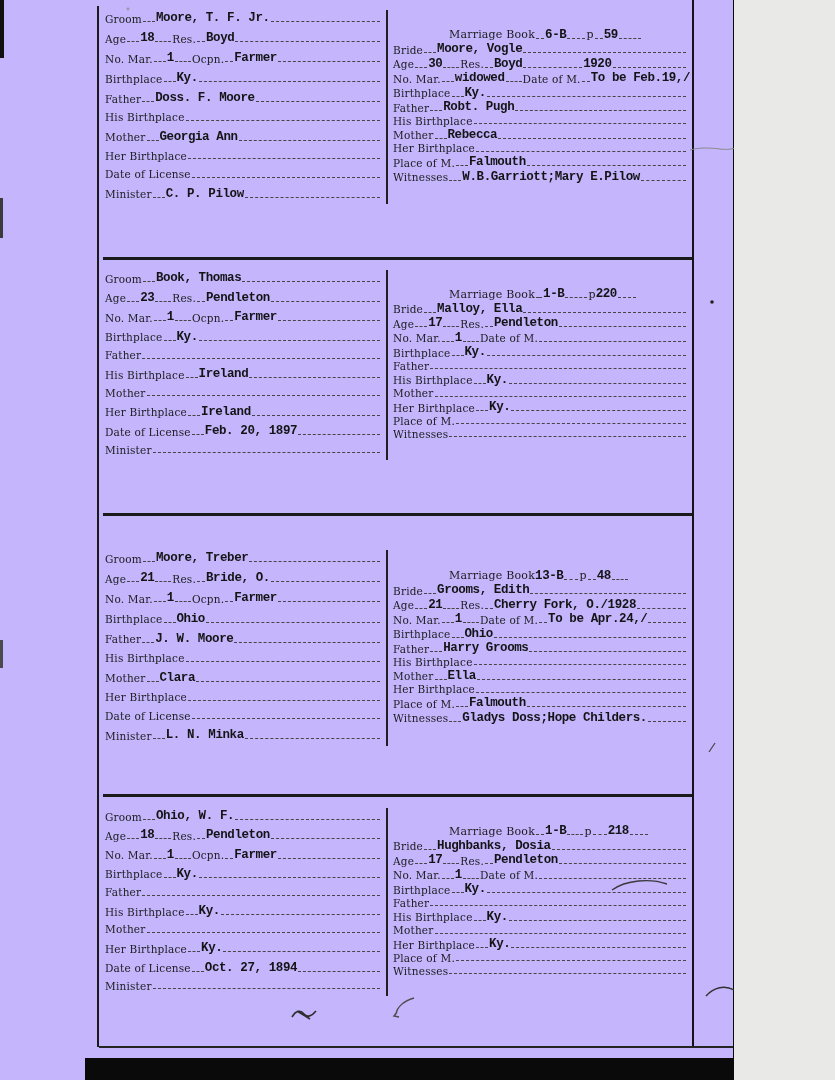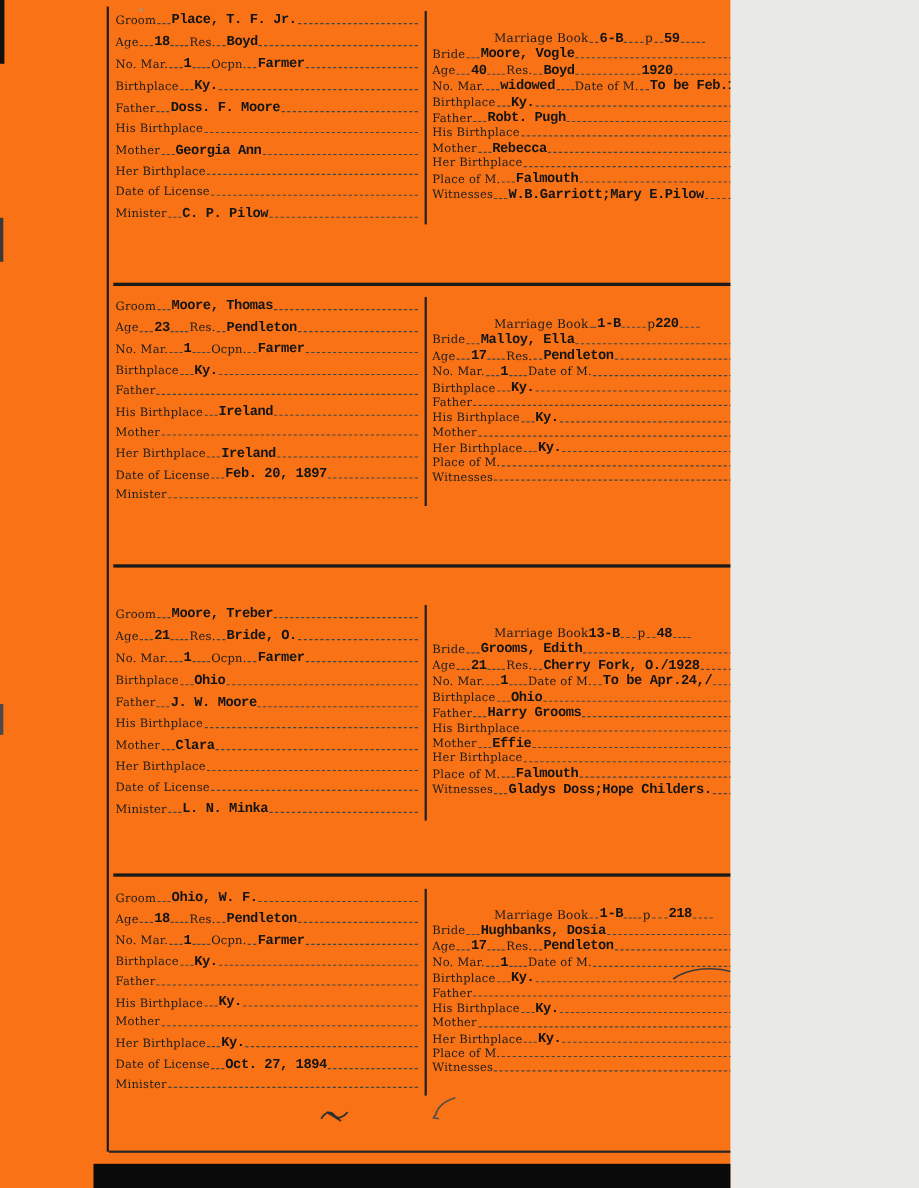--- a/index.html
+++ b/index.html
@@ -1,16 +1,16 @@
 <!DOCTYPE html>
 <html><head>
 <meta charset="utf-8">
 <style>
   html,body{margin:0;padding:0;background:#e9e9e7;}
-  .page{position:relative;width:664px;height:1080px;background:#f97316;overflow:hidden;
+  .page{position:relative;width:734px;height:1080px;background:#c4b5fd;overflow:hidden;
         font-family:"DejaVu Serif",serif;}
   
   .band-right{position:absolute;left:733px;top:0;width:102px;height:1080px;background:#0a0a0a;}
   .band-bottom{position:absolute;left:85px;top:1058px;width:750px;height:22px;background:#0a0a0a;}
   
   .card-left-border{position:absolute;left:97px;top:6px;width:2px;height:1041px;background:#1b1b1b;}
   .card-right-border{position:absolute;left:692px;top:0;width:2px;height:1047px;background:#141414;}
   .card-bottom-line{position:absolute;left:99px;top:1046px;width:634px;height:2px;background:#252525;}
   
   .separator{position:absolute;left:103px;width:589px;height:3px;background:#1a1a1a;}
@@ -53,21 +53,21 @@
 
   <div class="streak-a"></div>
   <div class="streak-b"></div>
   <div class="streak-c"></div>
 
   <section class="record" style="top:8px;height:196px">
     <div class="col-left">
         <div class="frow">
           <span class="flabel">Groom</span>
           <span class="lead" style="width: 12px;"></span>
-          <span class="fvalue">Place, T. F. Jr.</span>
+          <span class="fvalue">Moore, T. F. Jr.</span>
           <span class="lead" style="flex: 1 1 auto;"></span>
         </div>
         <div class="frow">
           <span class="flabel">Age</span>
           <span class="lead" style="width: 12px;"></span>
           <span class="fvalue">18</span>
           <span class="lead" style="width: 16px;"></span>
           <span class="flabel">Res.</span>
           <span class="lead" style="width: 8px;"></span>
           <span class="fvalue">Boyd</span>
@@ -134,21 +134,21 @@
       </div>
     <div class="frow">
           <span class="flabel">Bride</span>
           <span class="lead" style="width: 12px;"></span>
           <span class="fvalue">Moore, Vogle</span>
           <span class="lead" style="flex: 1 1 auto;"></span>
         </div>
         <div class="frow">
           <span class="flabel">Age</span>
           <span class="lead" style="width: 12px;"></span>
-          <span class="fvalue">40</span>
+          <span class="fvalue">30</span>
           <span class="lead" style="width: 16px;"></span>
           <span class="flabel">Res.</span>
           <span class="lead" style="width: 8px;"></span>
           <span class="fvalue">Boyd</span>
           <span class="lead" style="flex: 0.8 1 auto;"></span>
           <span class="fvalue">1920</span>
           <span class="lead" style="flex: 1 1 auto;"></span>
         </div>
         <div class="frow">
           <span class="flabel">No. Mar.</span>
@@ -199,21 +199,21 @@
           <span class="lead" style="flex: 1 1 auto;"></span>
         </div>
       </div>
   </section>
 
   <section class="record" style="top:268px;height:192px">
     <div class="col-left">
         <div class="frow">
           <span class="flabel">Groom</span>
           <span class="lead" style="width: 12px;"></span>
-          <span class="fvalue">Moore, Thomas</span>
+          <span class="fvalue">Book, Thomas</span>
           <span class="lead" style="flex: 1 1 auto;"></span>
         </div>
         <div class="frow">
           <span class="flabel">Age</span>
           <span class="lead" style="width: 12px;"></span>
           <span class="fvalue">23</span>
           <span class="lead" style="width: 16px;"></span>
           <span class="flabel">Res.</span>
           <span class="lead" style="width: 8px;"></span>
           <span class="fvalue">Pendleton</span>
@@ -452,21 +452,21 @@
           <span class="fvalue">Harry Grooms</span>
           <span class="lead" style="flex: 1 1 auto;"></span>
         </div>
         <div class="frow">
           <span class="flabel">His Birthplace</span>
           <span class="lead" style="flex: 1 1 auto;"></span>
         </div>
         <div class="frow">
           <span class="flabel">Mother</span>
           <span class="lead" style="width: 12px;"></span>
-          <span class="fvalue">Effie</span>
+          <span class="fvalue">Ella</span>
           <span class="lead" style="flex: 1 1 auto;"></span>
         </div>
         <div class="frow">
           <span class="flabel">Her Birthplace</span>
           <span class="lead" style="flex: 1 1 auto;"></span>
         </div>
         <div class="frow">
           <span class="flabel">Place of M.</span>
           <span class="lead" style="width: 12px;"></span>
           <span class="fvalue">Falmouth</span>

